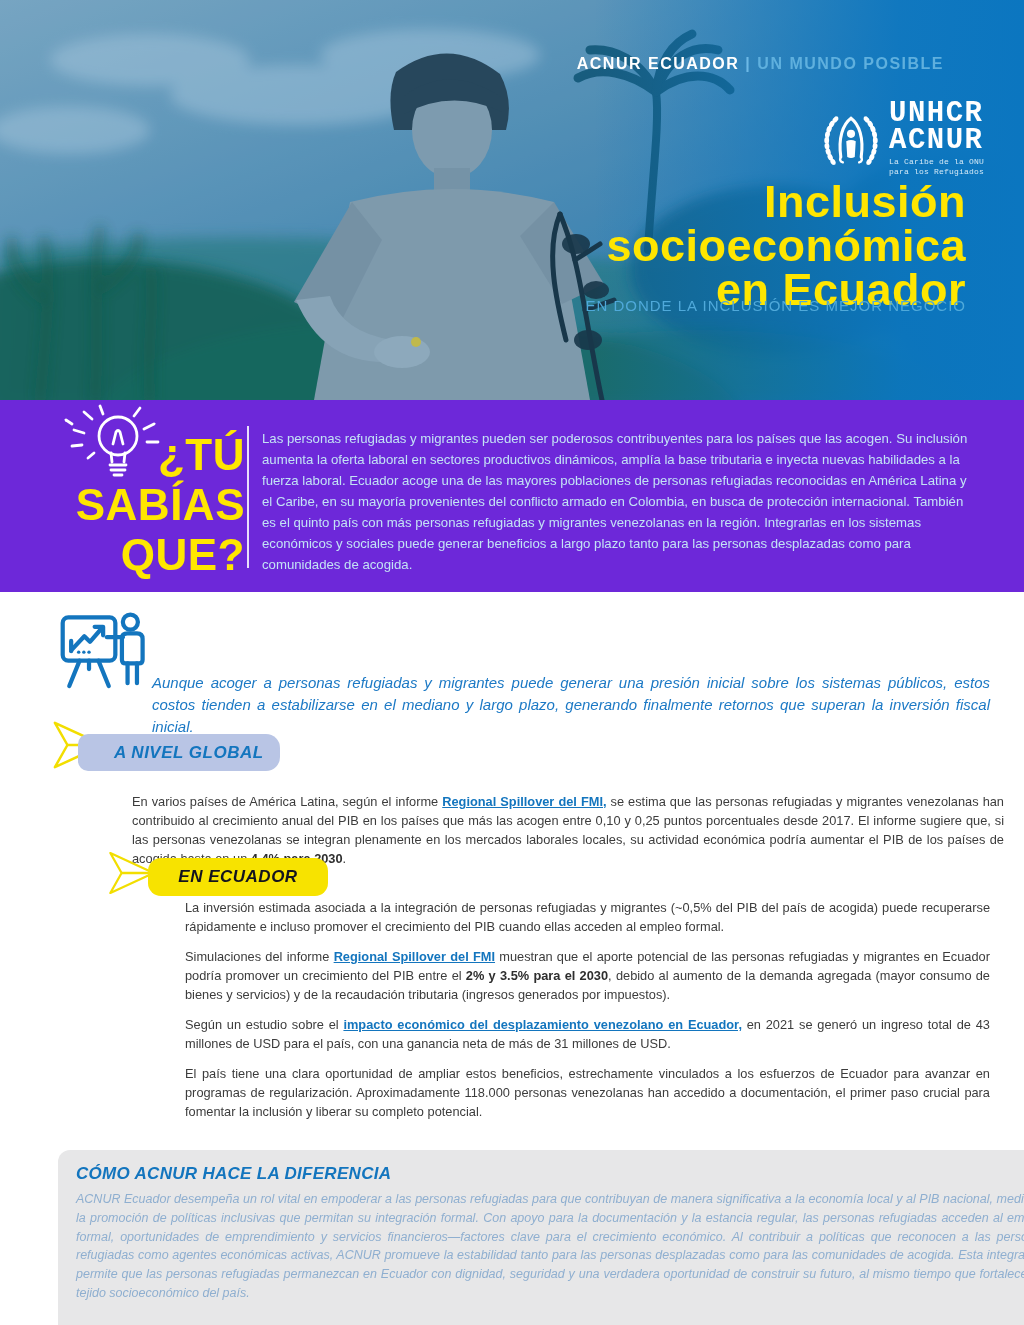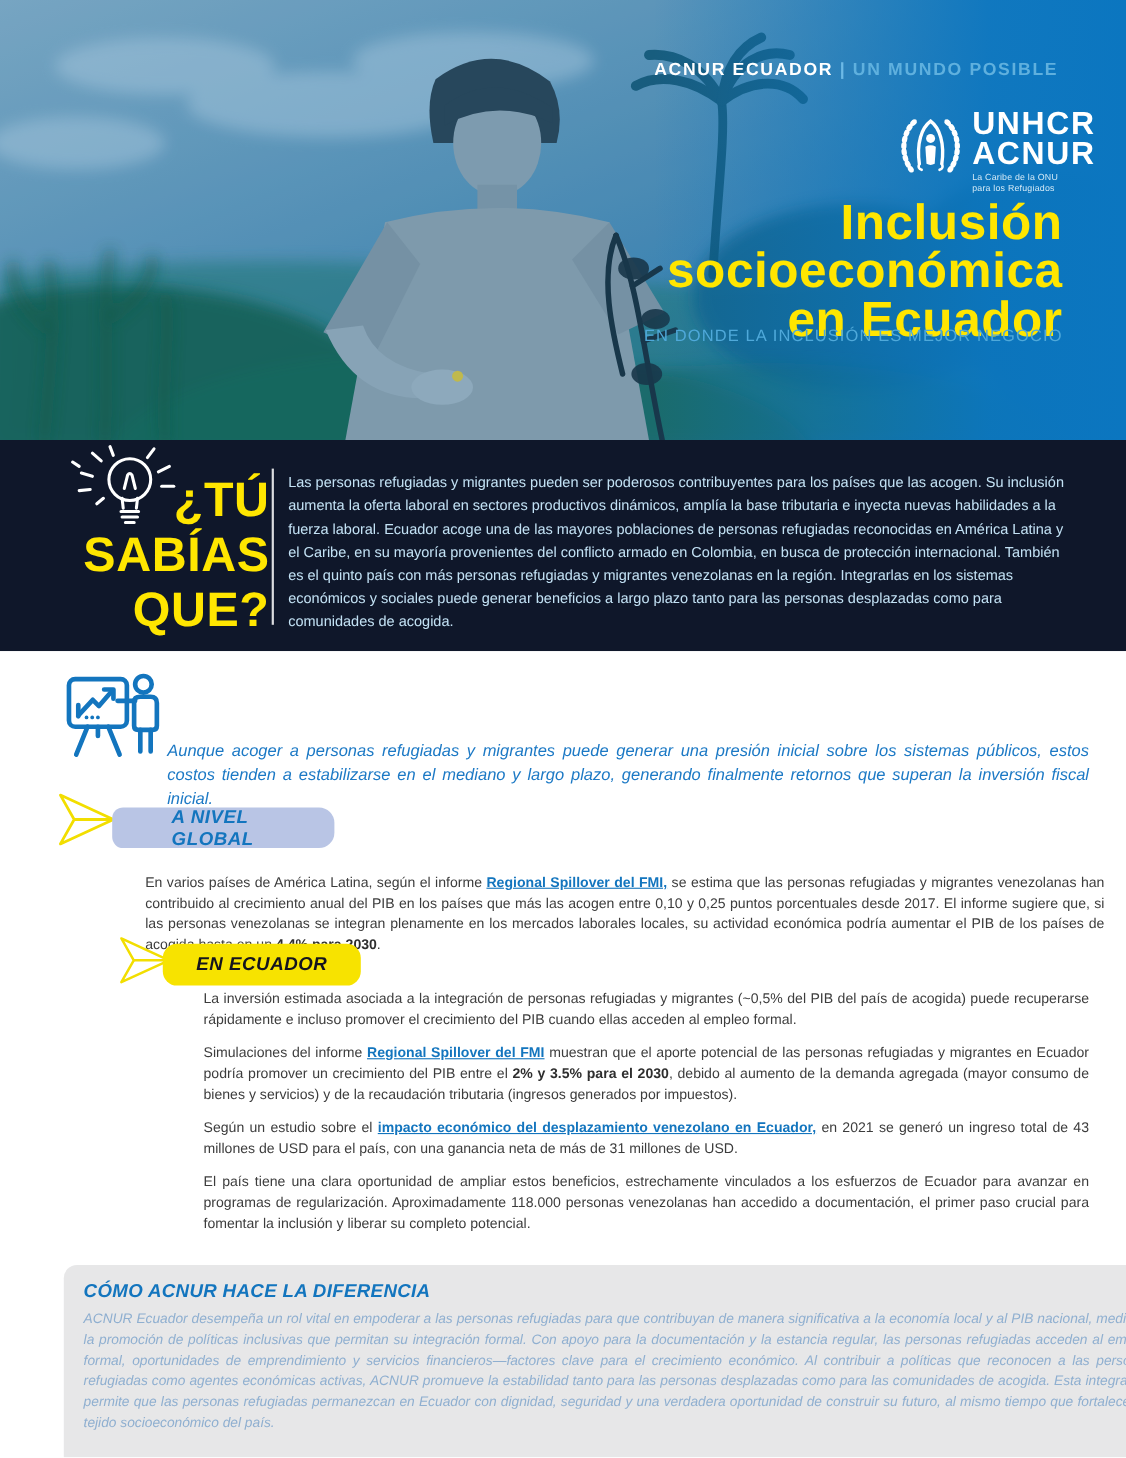--- a/index.html
+++ b/index.html
@@ -2,54 +2,54 @@
 <html><head>
 <meta charset="utf-8">
 <style>
   html,body{margin:0;padding:0;background:#ffffff;}
   #page{position:relative;width:1024px;height:1325px;overflow:hidden;background:#ffffff;
         font-family:"Liberation Sans",sans-serif;}
 
   
   .hero{position:absolute;top:0;left:0;width:1024px;height:400px;background:#0b76c0;overflow:hidden;}
   .hero-art{position:absolute;top:0;left:0;width:1024px;height:400px;display:block;}
-  .brand{position:absolute;top:55px;right:62px;font-size:16px;letter-spacing:1.5px;white-space:nowrap;}
+  .brand{position:absolute;top:55px;right:80px;font-size:16px;letter-spacing:1.5px;white-space:nowrap;}
   .brand-bold{color:#ffffff;font-weight:bold;}
   .brand-sep{color:#6db9e6;font-weight:bold;padding:0 6px;}
   .brand-light{color:#5fb0de;font-weight:600;}
-  .logo{position:absolute;top:100px;right:28px;display:flex;align-items:flex-start;}
+  .logo{position:absolute;top:100px;right:40px;display:flex;align-items:flex-end;font-family:Liberation Mono, monospace;}
   .emblem{width:68px;height:68px;margin-right:4px;}
   .logo-l1,.logo-l2{color:#ffffff;font-weight:bold;font-size:29px;line-height:27px;letter-spacing:1.5px;}
   .logo-tag{color:#d4eaf7;font-size:8px;line-height:9.5px;margin-top:3px;letter-spacing:.2px;}
   .title{position:absolute;top:180px;right:58px;margin:0;text-align:right;color:#FFE600;
          font-size:45px;line-height:44px;font-weight:bold;letter-spacing:.5px;}
   .subtitle{position:absolute;top:297px;right:58px;color:#4fa9da;font-size:15px;letter-spacing:1px;}
 
   
-  .band{position:absolute;top:400px;left:0;width:1024px;height:192px;background:#0f172a;}
+  .band{position:absolute;top:400px;left:0;width:1024px;height:192px;background:#6d28d9;}
   .bulb{position:absolute;left:44px;top:2px;width:136px;height:92px;}
   .band-heading{position:absolute;top:30px;left:38px;width:207px;text-align:right;color:#FFE600;
                 font-weight:bold;font-size:44px;line-height:50px;letter-spacing:.5px;}
   .band-divider{position:absolute;left:247px;top:26px;width:2px;height:142px;background:rgba(255,255,255,.85);}
   .band-body{position:absolute;left:262px;top:28px;width:712px;margin:0;color:#c3e2f5;
              font-size:13.2px;line-height:21px;}
 
   
   .main{position:absolute;top:592px;left:0;width:1024px;height:560px;background:#ffffff;}
   .pres-icon{position:absolute;left:58px;top:16px;width:94px;height:94px;}
   .main-heading{position:absolute;left:152px;top:22px;margin:0;color:#1375BE;font-style:italic;
                 font-weight:bold;font-size:22.5px;line-height:26px;letter-spacing:.2px;width:850px;}
   .intro{position:absolute;left:152px;top:80px;width:838px;margin:0;color:#1c79c5;font-style:italic;
          font-size:15px;line-height:22px;text-align:justify;}
   .arrow{position:absolute;}
   .arrow-global{left:50px;top:126px;width:58px;height:54px;}
   .badge{box-sizing:border-box;display:flex;align-items:center;font-weight:bold;font-style:italic;
          font-size:17px;letter-spacing:.5px;}
-  .badge-global{position:absolute;left:102px;top:142px;width:202px;height:37px;background:#b9c5e5;
-                border-radius:10px 14px 14px 10px;padding-left:54px;color:#1375BE;}
+  .badge-global{position:absolute;left:78px;top:142px;width:202px;height:37px;background:#b9c5e5;
+                border-radius:10px 14px 14px 10px;padding-left:36px;color:#1375BE;}
   .gpara{position:absolute;left:118px;top:186px;width:872px;margin:14px;color:#3c3c3c;
          font-size:12.8px;line-height:19px;text-align:justify;}
   .arrow-ecuador{left:106px;top:256px;width:52px;height:50px;}
   .badge-ecuador{position:absolute;left:148px;top:266px;width:180px;height:38px;background:#f7e300;
                  border-radius:13px;justify-content:center;color:#14141e;}
   .paras{position:absolute;left:185px;top:306px;width:805px;color:#3c3c3c;
          font-size:12.8px;line-height:19px;text-align:justify;}
   .paras p{margin:0 0 11px 0;}
   .link{color:#1375BE;font-weight:bold;text-decoration:underline;cursor:pointer;}
   b{color:#2e2e2e;}

